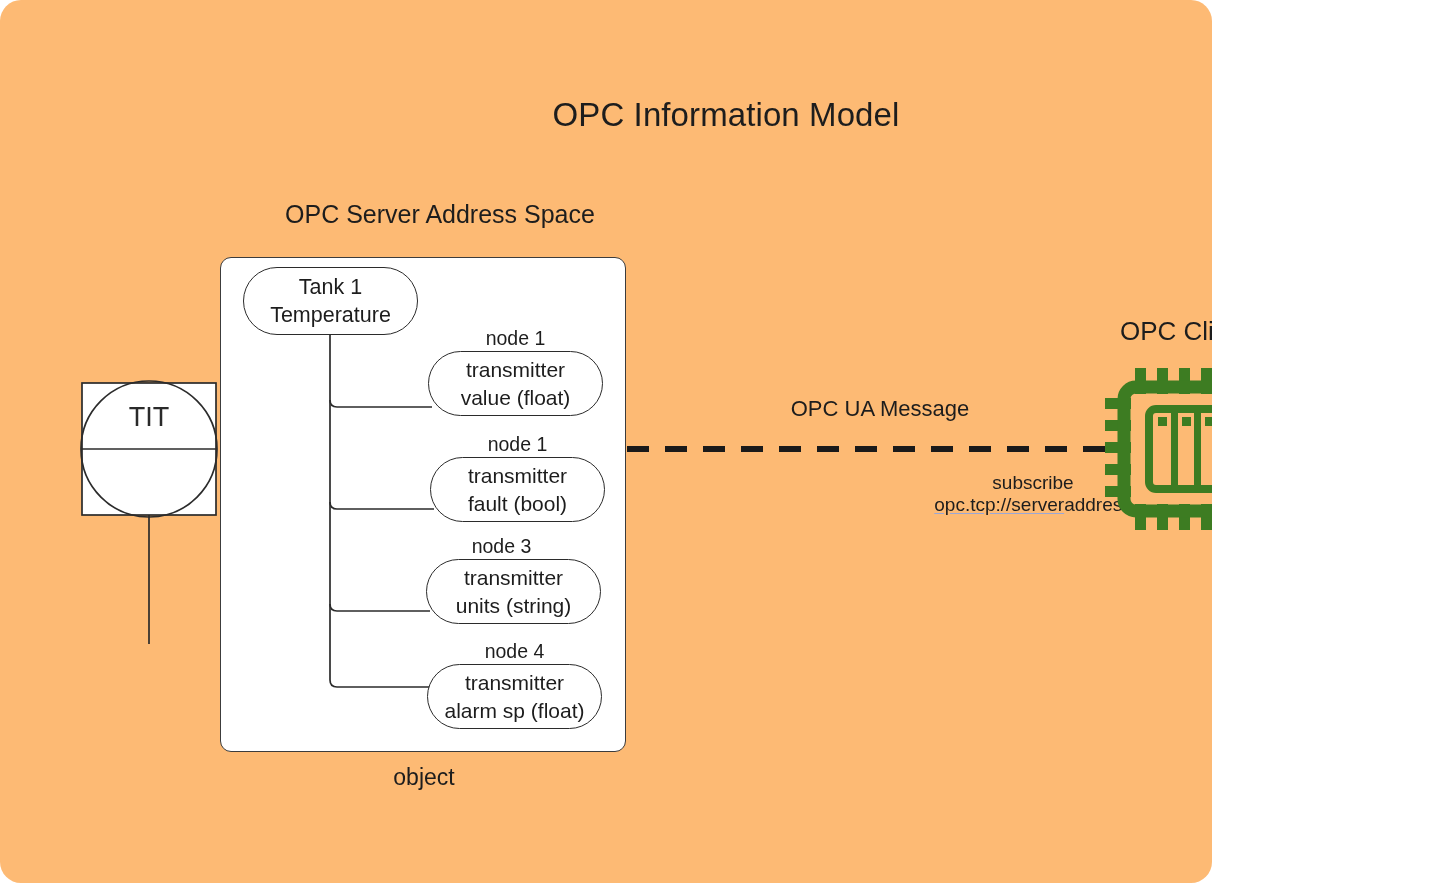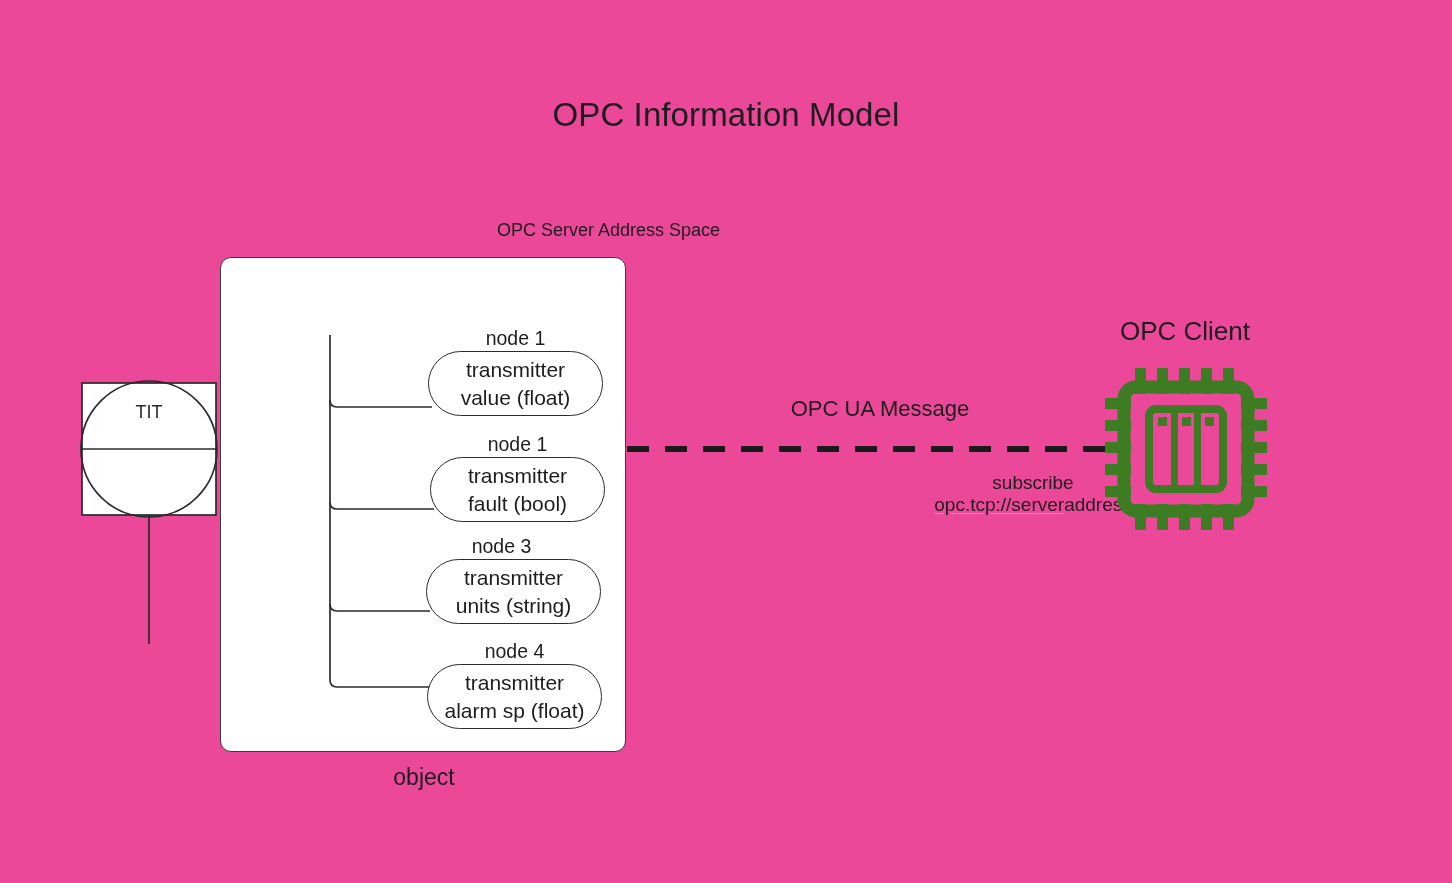--- a/index.html
+++ b/index.html
@@ -7,43 +7,44 @@
     padding: 0;
     background: #ffffff;
   }
   body {
     font-family: "Liberation Sans", sans-serif;
     color: #1a1a1a;
     -webkit-font-smoothing: antialiased;
   }
   #canvas {
     position: relative;
-    width: 1452px;
+    width: 1212px;
     height: 883px;
-    background: #ec4899;
+    background: #fdba74;
     overflow: hidden;
+    border-radius: 21px;
   }
   .abs { position: absolute; }
 
   
   #diagram-title {
     left: 0; top: 96px;
     width: 1452px;
     text-align: center;
     font-size: 33px;
     color: #1d1d1d;
     letter-spacing: 0.1px;
   }
 
   
   #address-space-title {
-    left: 160px; top: 220px;
+    left: 160px; top: 200px;
     width: 560px;
-    text-align: right;
-    font-size: 18px;
+    text-align: center;
+    font-size: 25px;
     color: #1d1d1d;
   }
   #object-caption {
     left: 220px; top: 764px;
     width: 408px;
     text-align: center;
     font-size: 23px;
     color: #1d1d1d;
   }
   #opc-client-title {
@@ -120,21 +121,21 @@
   #node-2-caption { left: 430px; top: 433px; }
   #node-3-caption { left: 414px; top: 535px; }
   #node-4-caption { left: 427px; top: 640px; }
 
   
   #tit-symbol { left: 78px; top: 379px; width: 145px; height: 275px; }
   #tit-label {
     left: 78px; top: 402px;
     width: 142px;
     text-align: center;
-    font-size: 18px;
+    font-size: 27px;
     color: #2a2a2a;
   }
 
   
   #tree-connectors { left: 0; top: 0; width: 1452px; height: 883px; pointer-events: none; }
 
   
   .endpoint-block { width: 230px; text-align: center; }
   #publish-block { left: 610px; top: 472px; }
   #subscribe-block { left: 918px; top: 472px; }
@@ -184,20 +185,26 @@
     <path d="M627 449 L1112 449" fill="none" stroke="#1a1a1a" stroke-width="6" stroke-dasharray="22 16" stroke-linecap="butt"></path>
   </svg>
 
   <svg class="abs" id="tit-symbol" viewBox="0 0 145 275">
     <rect x="4" y="4" width="134" height="132" fill="#ffffff" stroke="#2b2b2b" stroke-width="1.7"></rect>
     <circle cx="71" cy="70" r="68" fill="none" stroke="#2b2b2b" stroke-width="1.7"></circle>
     <line x1="4" y1="70" x2="138" y2="70" stroke="#2b2b2b" stroke-width="1.7"></line>
   </svg>
   <div class="abs" id="tit-label">TIT</div>
 
+  <div class="abs pill" id="tank-node">
+    <div>
+      <span>Tank 1</span><br>
+      <span>Temperature</span>
+    </div>
+  </div>
 
   <div class="abs node-caption" id="node-1-caption">node 1</div>
   <div class="abs pill node-pill" id="node-1-pill">
     <div class="pill-text">
       <span>transmitter</span><br>
       <span>value (float)</span>
     </div>
   </div>
 
   <div class="abs node-caption" id="node-2-caption">node 1</div>

